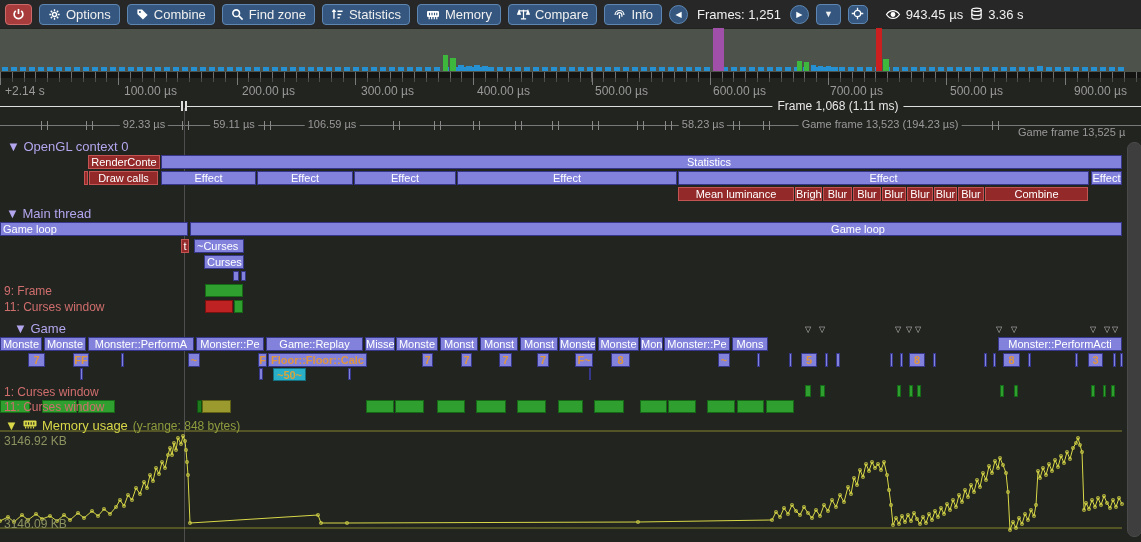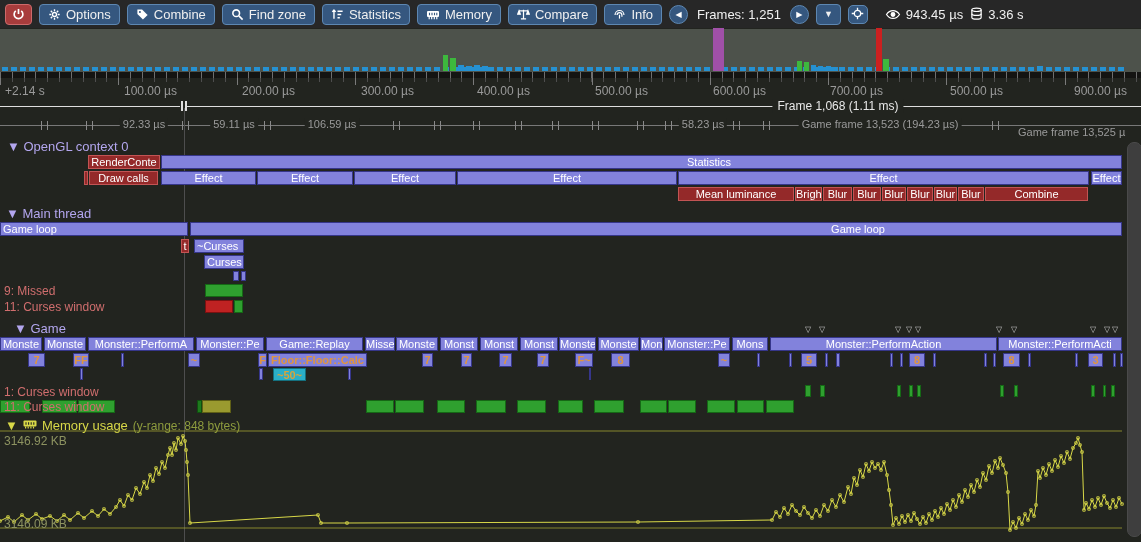--- a/index.html
+++ b/index.html
@@ -435,21 +435,21 @@
       </div>
       <div class="row" style="top: 255px;">
         <div class="zone left" style="left: 204px; width: 40px; height: 14px;">Curses</div>
       </div>
       <div class="row" style="top: 271px;">
         <div class="zone" style="left: 233px; width: 6px; height: 10px;"></div>
         <div class="zone" style="left: 241px; width: 5px; height: 10px;"></div>
       </div>
       <div class="row" style="top: 284px;">
         <div class="zone z-g" style="left: 205px; width: 38px; height: 13px;"></div>
-        <div class="lock-label" style="left: 4px;">9: Missed</div>
+        <div class="lock-label" style="left: 4px;">9: Frame</div>
       </div>
       <div class="row" style="top: 300px;">
         <div class="zone z-rb" style="left: 205px; width: 28px; height: 13px;"></div>
         <div class="zone z-g" style="left: 234px; width: 9px; height: 13px;"></div>
         <div class="lock-label" style="left: 4px;">11: Curses window</div>
       </div>
       <div class="row" style="top: 337px;">
         <div class="zone" style="left: 0px; width: 42px; height: 14px;">Monste</div>
         <div class="zone" style="left: 44px; width: 42px; height: 14px;">Monste</div>
         <div class="zone" style="left: 88px; width: 106px; height: 14px;">Monster::PerformA</div>
@@ -458,21 +458,20 @@
         <div class="zone" style="left: 365px; width: 30px; height: 14px;">Missed</div>
         <div class="zone" style="left: 396px; width: 42px; height: 14px;">Monste</div>
         <div class="zone" style="left: 440px; width: 38px; height: 14px;">Monst</div>
         <div class="zone" style="left: 480px; width: 38px; height: 14px;">Monst</div>
         <div class="zone" style="left: 520px; width: 38px; height: 14px;">Monst</div>
         <div class="zone" style="left: 559px; width: 37px; height: 14px;">Monste</div>
         <div class="zone" style="left: 598px; width: 41px; height: 14px;">Monste</div>
         <div class="zone" style="left: 640px; width: 23px; height: 14px;">Mons</div>
         <div class="zone" style="left: 664px; width: 66px; height: 14px;">Monster::Pe</div>
         <div class="zone" style="left: 732px; width: 36px; height: 14px;">Mons</div>
-        <div class="zone" style="left: 770px; width: 227px; height: 14px;">Monster::PerformAction</div>
         <div class="zone" style="left: 998px; width: 124px; height: 14px;">Monster::PerformActi</div>
       </div>
       <div class="row" style="top: 353px;">
         <div class="zone z-n" style="left: 28px; width: 17px; height: 14px;">7</div>
         <div class="zone z-n" style="left: 73px; width: 16px; height: 14px;">FF</div>
         <div class="zone" style="left: 121px; width: 3px; height: 14px;"></div>
         <div class="zone z-n" style="left: 188px; width: 12px; height: 14px;">~</div>
         <div class="zone z-n" style="left: 258px; width: 9px; height: 14px;">F</div>
         <div class="zone z-n" style="left: 268px; width: 99px; height: 14px;">Floor::Floor::Calc</div>
         <div class="zone z-n" style="left: 422px; width: 11px; height: 14px;">7</div>

